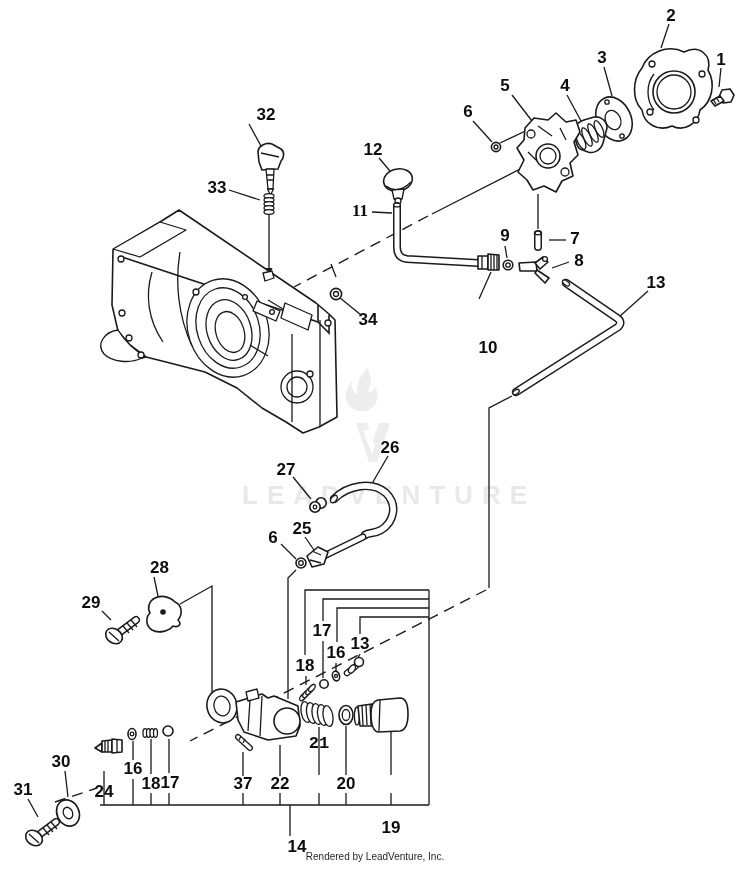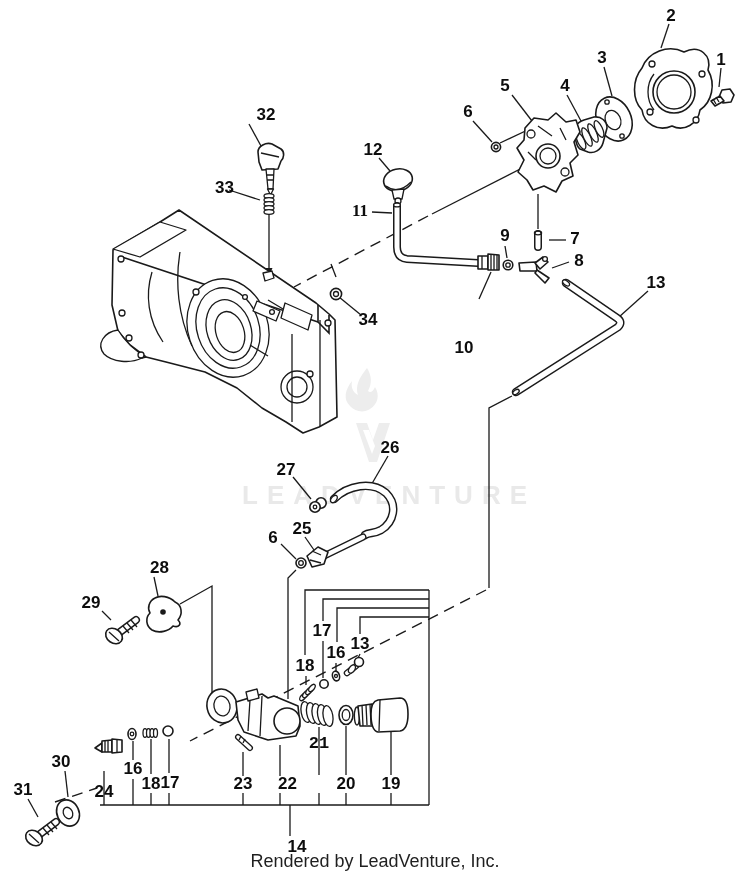--- a/index.html
+++ b/index.html
@@ -4,21 +4,21 @@
 <style>
   html,body{margin:0;padding:0;background:#ffffff;}
   #stage{position:relative;width:750px;height:872px;background:#fff;overflow:hidden;
          font-family:"Liberation Sans", sans-serif;}
   #drawing{position:absolute;left:0;top:0;}
   .callout{position:absolute;width:34px;margin-left:-17px;margin-top:-11px;text-align:center;
            font-size:17px;font-weight:bold;color:#0d0d0d;letter-spacing:0px;line-height:21px;}
   #watermark-text{position:absolute;left:242px;top:480px;font-size:26px;font-weight:bold;
            letter-spacing:9px;color:#e9e9e9;user-select:none;white-space:nowrap;}
   #footer-credit{position:absolute;left:0;top:851px;width:750px;text-align:center;
-           font-size:18px;color:#1f1f1f;}
+           font-size:10px;color:#1f1f1f;}
   svg *{vector-effect:non-scaling-stroke;}
   .ln{stroke:#1a1a1a;stroke-width:1.3;fill:none;}
   .ln2{stroke:#1a1a1a;stroke-width:1.6;fill:none;}
   .dsh{stroke:#1a1a1a;stroke-width:1.4;fill:none;stroke-dasharray:11 7;}
   .pw{fill:#ffffff;stroke:#1a1a1a;stroke-width:1.6;stroke-linejoin:round;}
   .pw2{fill:#ffffff;stroke:#1a1a1a;stroke-width:1.3;stroke-linejoin:round;}
   .tubeB{fill:none;stroke:#1a1a1a;stroke-linecap:round;}
   .tubeW{fill:none;stroke:#ffffff;stroke-linecap:round;}
   .wm{fill:#ededed;}
 </style>
@@ -364,44 +364,44 @@
   <div id="labels">
       <div class="callout" style="left: 721px; top: 60px;">1</div>
       <div class="callout" style="left: 671px; top: 16px;">2</div>
       <div class="callout" style="left: 602px; top: 58px;">3</div>
       <div class="callout" style="left: 565px; top: 86px;">4</div>
       <div class="callout" style="left: 505px; top: 86px;">5</div>
       <div class="callout" style="left: 468px; top: 112px;">6</div>
       <div class="callout" style="left: 575px; top: 239px;">7</div>
       <div class="callout" style="left: 579px; top: 261px;">8</div>
       <div class="callout" style="left: 505px; top: 236px;">9</div>
-      <div class="callout" style="left: 464px; top: 309px; margin-top: 28px;">10</div>
+      <div class="callout" style="left: 488px; top: 309px; margin-top: 28px;">10</div>
       <div class="callout" style="left: 360px; top: 211px; font-family: Liberation Serif, serif;">11</div>
       <div class="callout" style="left: 373px; top: 150px;">12</div>
       <div class="callout" style="left: 656px; top: 283px;">13</div>
       <div class="callout" style="left: 297px; top: 847px;">14</div>
       <div class="callout" style="left: 360px; top: 644px;">13</div>
       <div class="callout" style="left: 336px; top: 653px;">16</div>
       <div class="callout" style="left: 322px; top: 631px;">17</div>
       <div class="callout" style="left: 305px; top: 666px;">18</div>
-      <div class="callout" style="left: 391px; top: 784px; text-align: center;">19</div>
+      <div class="callout" style="left: 391px; top: 828px; text-align: center;">19</div>
       <div class="callout" style="left: 346px; top: 784px;">20</div>
       <div class="callout" style="left: 319px; top: 744px; font-family: Liberation Mono, monospace;">21</div>
-      <div class="callout" style="left: 280px; top: 784px; text-align: right;">22</div>
-      <div class="callout" style="left: 243px; top: 784px;">23</div>
+      <div class="callout" style="left: 280px; top: 784px;">22</div>
+      <div class="callout" style="left: 243px; top: 784px;">37</div>
       <div class="callout" style="left: 104px; top: 761px; margin-top: 20px;">24</div>
       <div class="callout" style="left: 302px; top: 529px;">25</div>
       <div class="callout" style="left: 390px; top: 448px;">26</div>
       <div class="callout" style="left: 286px; top: 470px;">27</div>
       <div class="callout" style="left: 152px; top: 568px; text-align: right;">28</div>
       <div class="callout" style="left: 91px; top: 603px;">29</div>
       <div class="callout" style="left: 61px; top: 762px;">30</div>
       <div class="callout" style="left: 23px; top: 790px;">31</div>
       <div class="callout" style="left: 241px; top: 115px; margin-left: 8px;">32</div>
-      <div class="callout" style="left: 217px; top: 188px; text-align: right;">33</div>
+      <div class="callout" style="left: 217px; top: 188px;">33</div>
       <div class="callout" style="left: 368px; top: 320px;">34</div>
       <div class="callout" style="left: 273px; top: 538px;">6</div>
       <div class="callout" style="left: 133px; top: 769px;">16</div>
       <div class="callout" style="left: 170px; top: 783px;">17</div>
       <div class="callout" style="left: 151px; top: 784px;">18</div>
     </div>
 
   <div id="footer-credit">Rendered by LeadVenture, Inc.</div>
 </div>
 

